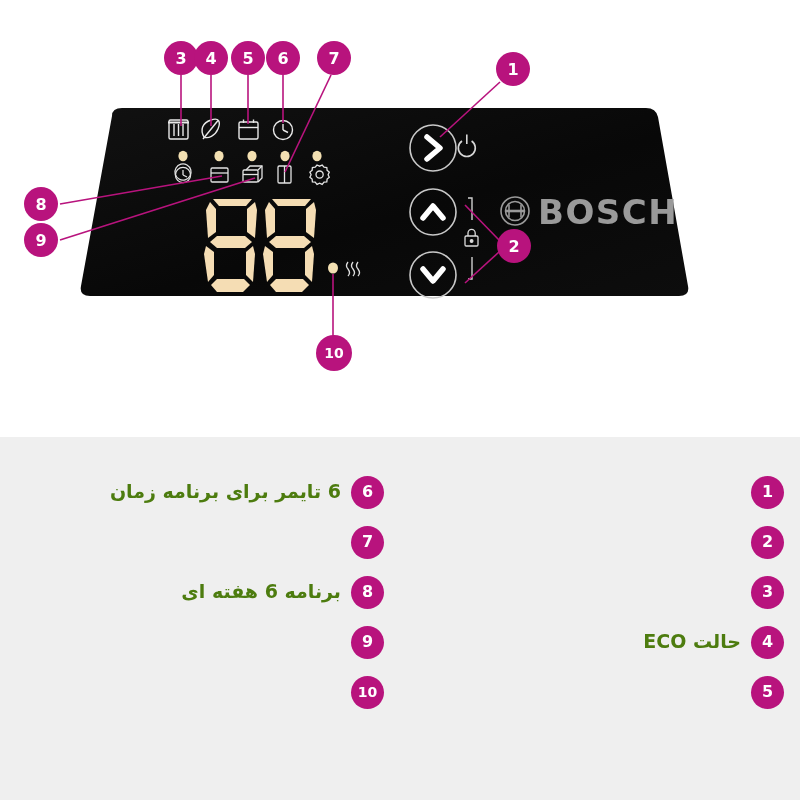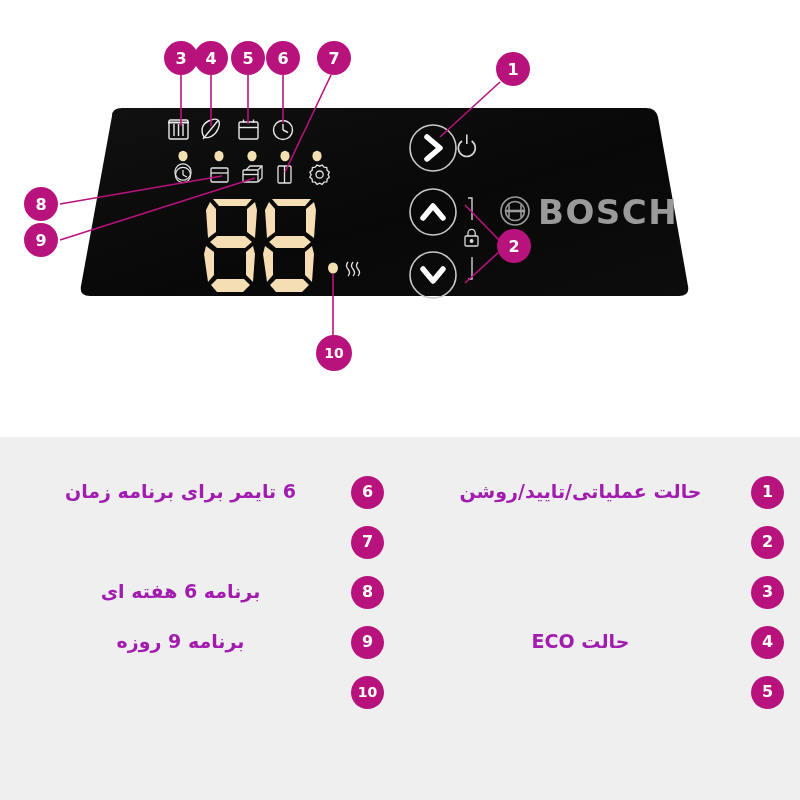--- a/index.html
+++ b/index.html
@@ -104,23 +104,23 @@
     align-items: center;
     justify-content: center;
     line-height: 1;
   }
   .legend-badge.wide {
     font-size: 14px;
   }
 
   .legend-text {
     flex: 1 1 auto;
-    text-align: center;
+    text-align: right;
     direction: rtl;
-    color: #a21caf;
+    color: #4d7c0f;
     font-size: 19px;
     font-weight: bold;
     line-height: 1.32;
     padding: 0 10px;
     white-space: pre-line;
   }
 
   
   .col-right .legend-row { flex-direction: row-reverse; }
   .col-left .legend-row  { flex-direction: row-reverse; }
@@ -350,21 +350,20 @@
       </g>
     </svg>
   </div>
 
   <div id="legend">
     <div class="legend-cols">
 
       <div class="legend-col col-right">
         <div class="legend-row">
           <div class="legend-badge">1</div>
-          <div class="legend-text">حالت عملیاتی/تایید/روشن</div>
         </div>
         <div class="legend-row">
           <div class="legend-badge">2</div>
         </div>
         <div class="legend-row">
           <div class="legend-badge">3</div>
         </div>
         <div class="legend-row">
           <div class="legend-badge">4</div>
           <div class="legend-text">حالت ECO</div>
@@ -381,21 +380,20 @@
         </div>
         <div class="legend-row">
           <div class="legend-badge">7</div>
         </div>
         <div class="legend-row">
           <div class="legend-badge">8</div>
           <div class="legend-text">برنامه 6 هفته ای</div>
         </div>
         <div class="legend-row">
           <div class="legend-badge">9</div>
-          <div class="legend-text">برنامه 9 روزه</div>
         </div>
         <div class="legend-row">
           <div class="legend-badge wide">10</div>
         </div>
       </div>
 
     </div>
   </div>
 </div>
 

